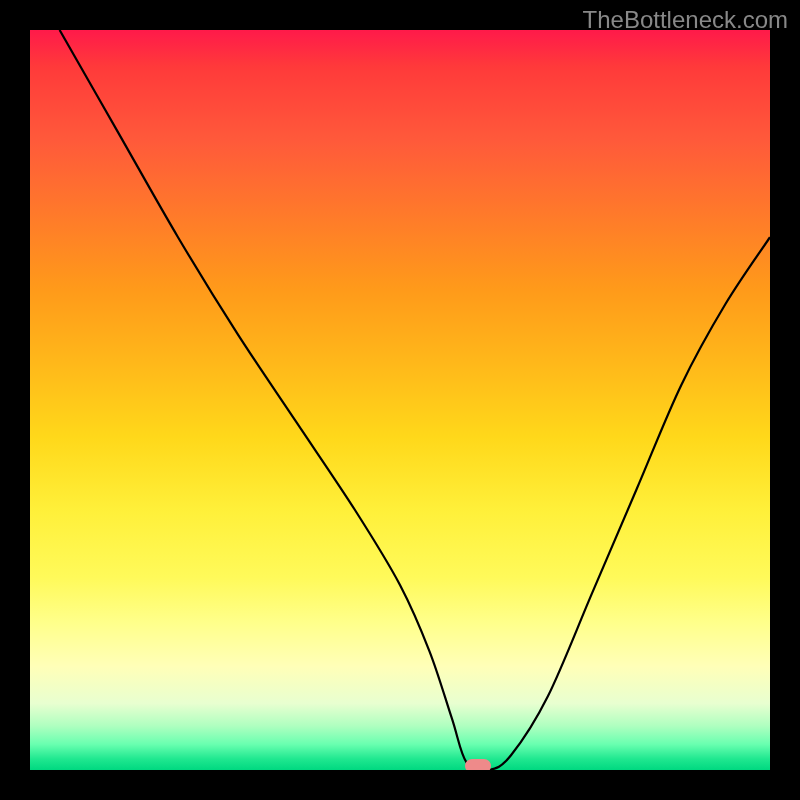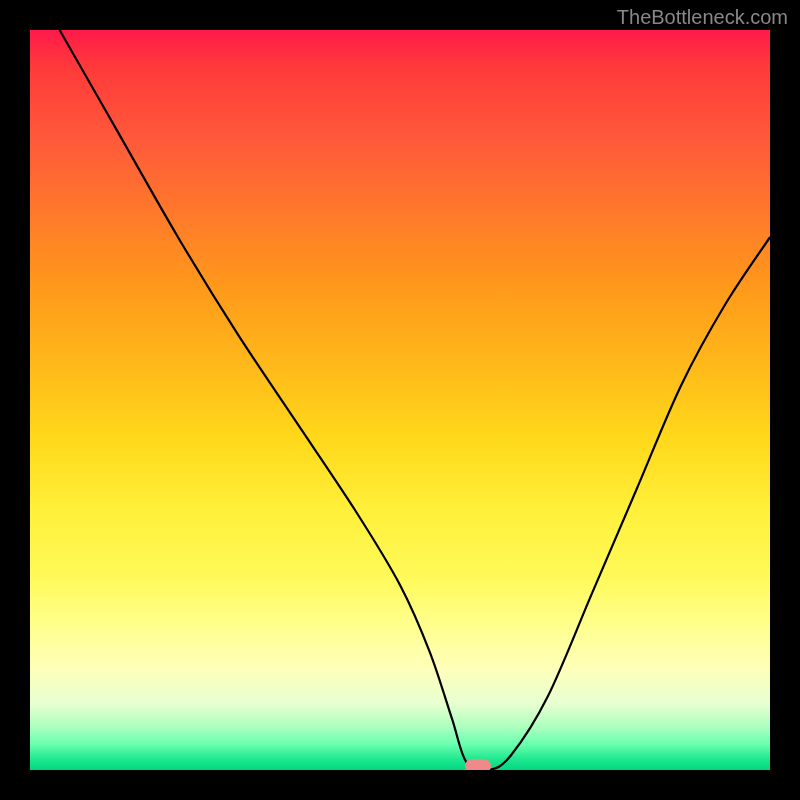--- a/index.html
+++ b/index.html
@@ -9,21 +9,21 @@
       background: #000;
       position: relative;
       overflow: hidden;
       font-family: Arial, sans-serif;
     }
     .watermark {
       position: absolute;
       top: 6px;
       right: 12px;
       color: #888;
-      font-size: 20px;
+      font-size: 24px;
       font-weight: 500;
       z-index: 10;
     }
     .chart-container {
       position: absolute;
       left: 30px;
       top: 30px;
       width: 740px;
       height: 740px;
       overflow: hidden;

